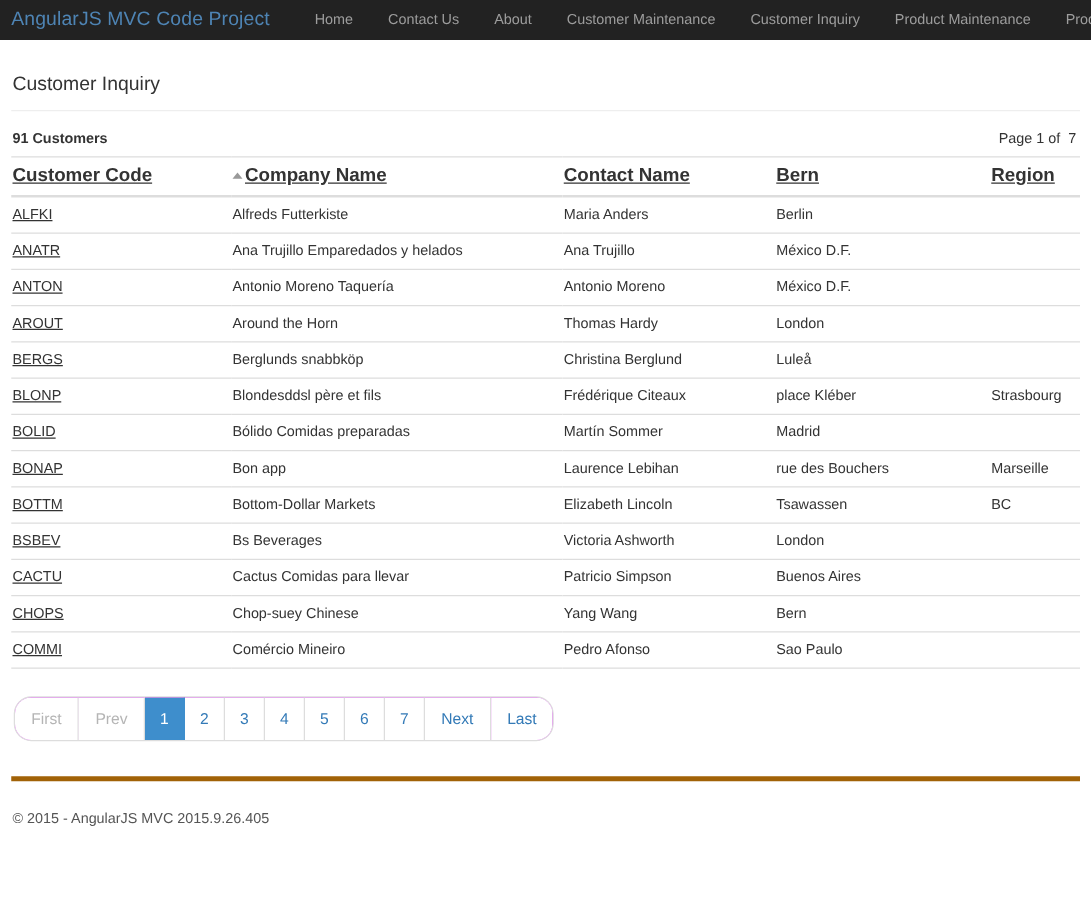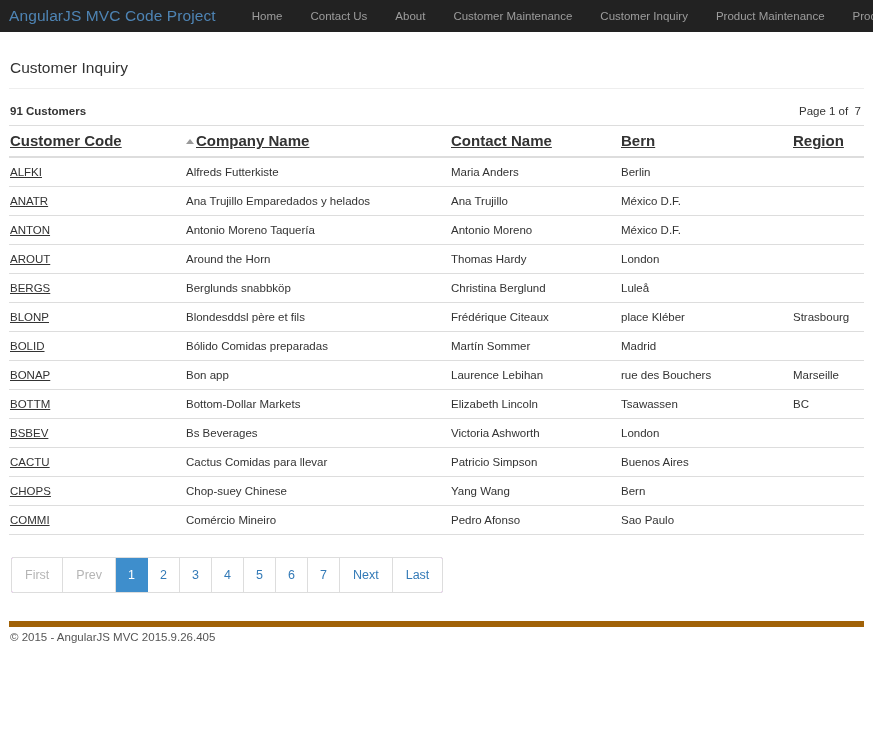--- a/index.html
+++ b/index.html
@@ -125,21 +125,21 @@
   .col-city   { width: 172px; }
   .col-region { width: 72px; }
 
   
   .pager-wrap {
     padding: 22px 0 0 2px;
   }
   .pagination {
     display: inline-flex;
     border: 1px solid #dddddd;
-    border-radius: 2px;
+    border-radius: 14px;
     overflow: hidden;
     background: #d946ef;
   }
   .page-btn {
     display: inline-block;
     min-width: 32px;
     padding: 8px 12px;
     font-size: 12.5px;
     text-align: center;
     color: #337ab7;
@@ -157,22 +157,22 @@
   .page-btn.active {
     background: #3e8ecc;
     color: #ffffff;
     border-right-color: #3e8ecc;
   }
   .page-btn.wide { padding: 8px 13px; }
 
   
   .footer {
     margin: 28px 0 0 0;
-    padding: 4px 0 0 1px;
-    border-top: 6px solid #a16207;
+    padding: 24px 0 0 1px;
+    border-top: 4px solid #a16207;
     font-size: 11.5px;
     color: #555555;
   }
 </style>
 </head>
 <body>
 
 <div class="navbar">
   <a class="navbar-brand" href="#">AngularJS MVC Code Project</a>
   <div class="nav-links">

